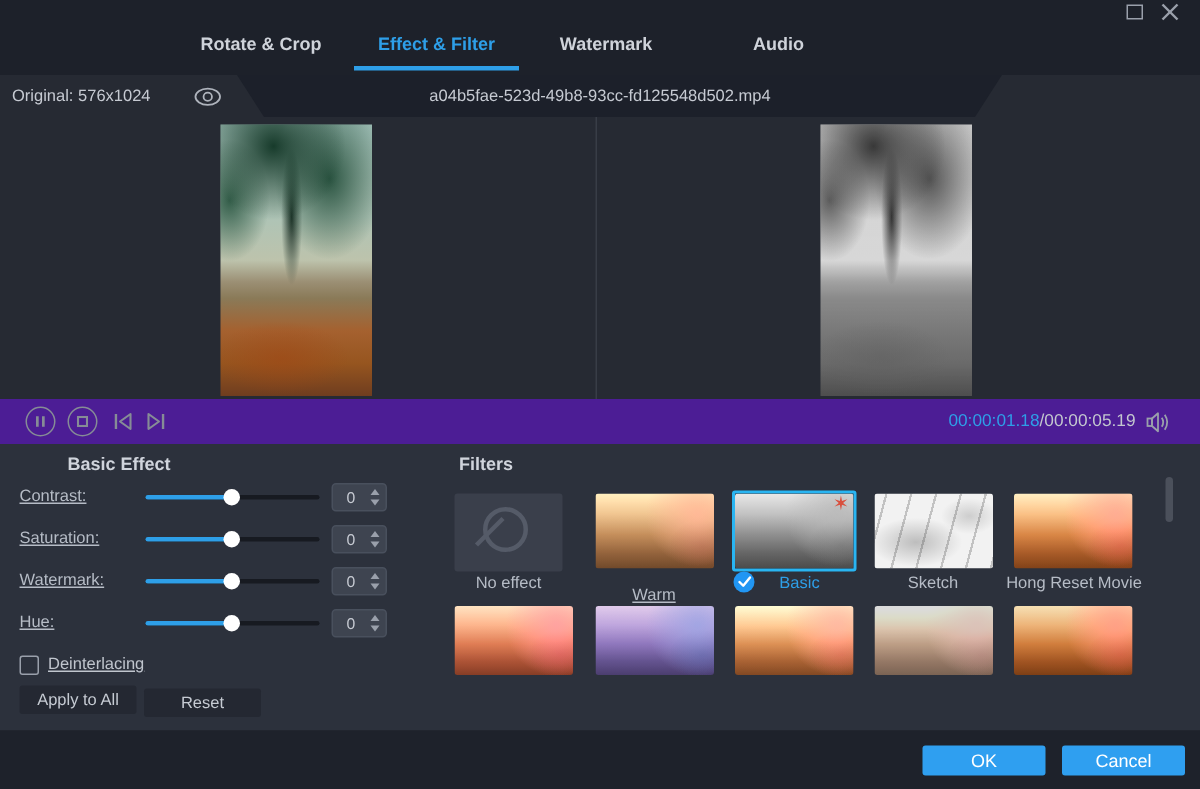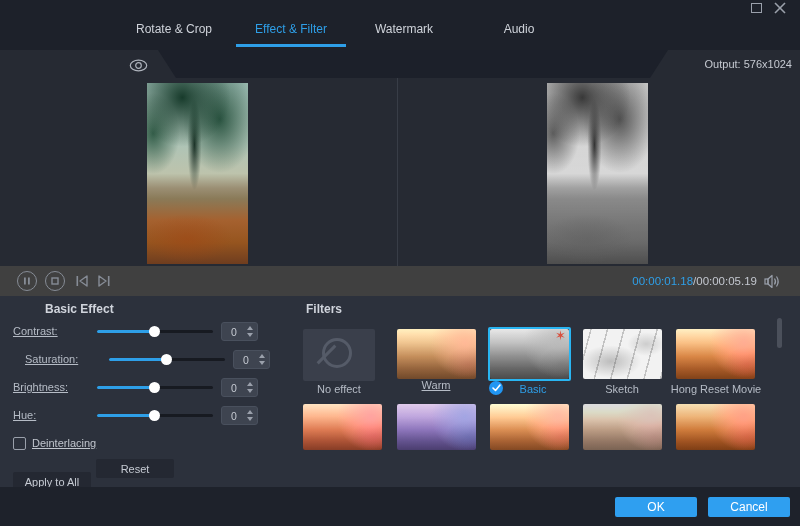--- a/index.html
+++ b/index.html
@@ -8,21 +8,21 @@
     background:#1d212a;
     font-family:"Liberation Sans","DejaVu Sans",sans-serif;
     -webkit-font-smoothing:antialiased;
   }
   .abs{position:absolute;}
   
   .win-btn{color:#9aa0ab;}
   .max-box{width:9px;height:8px;border:1.5px solid #9aa0ab;}
   .tab{
     top:22px;font-size:12px;color:#cfd3da;transform:translateX(-50%);
-    cursor:default;white-space:nowrap;
+    cursor:default;white-space:nowrap;font-weight:bold;
   }
   .tab.active{color:#2e9fe8;}
   .tab-underline{left:236px;top:44px;width:110px;height:3px;background:#2e9fe8;}
   
   .preview-region{left:0;top:50px;width:800px;height:216px;background:#262a33;}
   .file-band{
     left:158px;top:0;width:510px;height:28px;background:#1c202a;
     clip-path:polygon(0 0,100% 0,calc(100% - 18px) 100%,18px 100%);
   }
   .info-text{font-size:11px;color:#c6cad2;line-height:28px;}
@@ -32,21 +32,21 @@
     background:
       radial-gradient(ellipse 70% 40% at 35% 8%,  rgba(16,52,36,.95), rgba(16,52,36,0) 68%),
       radial-gradient(ellipse 55% 45% at 72% 20%, rgba(22,66,46,.85), rgba(22,66,46,0) 66%),
       radial-gradient(ellipse 40% 34% at 6% 28%,  rgba(26,72,50,.82), rgba(26,72,50,0) 66%),
       radial-gradient(ellipse 10% 36% at 47% 34%, rgba(14,34,24,.9),  rgba(14,34,24,0) 70%),
       radial-gradient(ellipse 60% 18% at 40% 86%, rgba(160,70,20,.55), rgba(160,70,20,0) 75%),
       linear-gradient(180deg,#97b7ae 0%,#aec4b6 34%,#bdc3ac 50%,#9b8f74 58%,#8a7a58 64%,#a5612f 76%,#96551f 88%,#6f3d1f 100%);
   }
   .preview-img.grayscale{filter:grayscale(1) brightness(1.12);}
   
-  .player-bar{left:0;top:266px;width:800px;height:30px;background:#404040;}
+  .player-bar{left:0;top:266px;width:800px;height:30px;background:#4c1d95;}
   .circle-btn{
     width:20px;height:20px;border:1.5px solid #868c96;border-radius:50%;
     box-sizing:border-box;display:flex;align-items:center;justify-content:center;
   }
   .time-text{font-size:11.5px;white-space:nowrap;}
   .time-cur{color:#2e9fe8;}
   .time-tot{color:#c3c7cf;}
   
   .bottom-panel{left:0;top:296px;width:800px;height:191px;background:#2c313c;}
   .panel-title{font-size:12px;font-weight:bold;color:#d0d4dc;}
@@ -130,27 +130,28 @@
 
 <div class="abs tab" style="left:174px;">Rotate &amp; Crop</div>
 <div class="abs tab active" style="left:291px;">Effect &amp; Filter</div>
 <div class="abs tab" style="left:404px;">Watermark</div>
 <div class="abs tab" style="left:519px;">Audio</div>
 <div class="abs tab" style="left:634px;margin-top:40px;">Subtitle</div>
 <div class="abs tab-underline"></div>
 
 <div class="abs preview-region">
   <div class="abs file-band"></div>
+  <div class="abs info-text" style="left:8px;top:0;">Original: 576x1024</div>
   <div class="abs" style="left:129px;top:8px;">
     <svg width="19" height="13" viewBox="0 0 19 13">
       <ellipse cx="9.5" cy="6.5" rx="8.2" ry="5.4" fill="none" stroke="#aeb3bc" stroke-width="1.2"></ellipse>
       <circle cx="9.5" cy="6.5" r="2.8" fill="none" stroke="#aeb3bc" stroke-width="1.2"></circle>
     </svg>
   </div>
-  <div class="abs info-text" style="right:8px;top:0;">Output: 576x1024</div>
+  <div class="abs info-text" style="left:0;top:0;width:800px;text-align:center;">a04b5fae-523d-49b8-93cc-fd125548d502.mp4</div>
   <div class="abs v-divider"></div>
   <div class="abs preview-img" style="left:147px;"></div>
   <div class="abs preview-img grayscale" style="left:547px;"></div>
 </div>
 
 <div class="abs player-bar">
   <div class="abs circle-btn" style="left:17px;top:5px;">
     <svg width="8" height="8" viewBox="0 0 8 8">
       <rect x="1" y="0.5" width="1.8" height="7" fill="#868c96"></rect>
       <rect x="5" y="0.5" width="1.8" height="7" fill="#868c96"></rect>
@@ -197,35 +198,35 @@
       <div class="abs fx-fill"></div>
       <div class="abs fx-thumb"></div>
     </div>
     <div class="abs spinner" style="left:221px;top:0;">
       <span class="val">0</span>
       <div class="tri up"></div>
       <div class="tri down"></div>
     </div>
   </div>
 
-  <div class="abs" style="left:0;top:54px;width:280px;height:19px;margin-left:12px;">
+  <div class="abs" style="left:0;top:54px;width:280px;height:19px;">
     <div class="abs fx-label" style="left:13px;top:3px;">Saturation:</div>
     <div class="abs fx-track" style="left:97px;">
       <div class="abs fx-fill"></div>
       <div class="abs fx-thumb"></div>
     </div>
     <div class="abs spinner" style="left:221px;top:0;">
       <span class="val">0</span>
       <div class="tri up"></div>
       <div class="tri down"></div>
     </div>
   </div>
 
   <div class="abs" style="left:0;top:82px;width:280px;height:19px;">
-    <div class="abs fx-label" style="left:13px;top:3px;">Brightness:</div>
+    <div class="abs fx-label" style="left:13px;top:3px;">Watermark:</div>
     <div class="abs fx-track" style="left:97px;">
       <div class="abs fx-fill"></div>
       <div class="abs fx-thumb"></div>
     </div>
     <div class="abs spinner" style="left:221px;top:0;">
       <span class="val">0</span>
       <div class="tri up"></div>
       <div class="tri down"></div>
     </div>
   </div>
@@ -239,39 +240,39 @@
     <div class="abs spinner" style="left:221px;top:0;">
       <span class="val">0</span>
       <div class="tri up"></div>
       <div class="tri down"></div>
     </div>
   </div>
 
   <div class="abs checkbox" style="left:13px;top:141px;"></div>
   <div class="abs fx-label" style="left:32px;top:141px;color:#c0c5cd;">Deinterlacing</div>
 
-  <div class="abs dark-btn" style="left:13px;top:176px;">Apply to All</div>
+  <div class="abs dark-btn" style="left:13px;top:161px;">Apply to All</div>
   <div class="abs dark-btn" style="left:96px;top:163px;">Reset</div>
 
   <div class="abs panel-title" style="left:306px;top:6px;">Filters</div>
 
   <div class="abs no-effect-tile" style="top:33px;">
     <div class="abs slash-circle"></div>
     <div class="abs slash-line"></div>
   </div>
   <div class="abs thumb thumb-base warm" style="left:397px;top:33px;"></div>
   <div class="abs sel-frame" style="top:31px;">
     <div class="thumb thumb-base gray-sel"></div>
     <div class="abs star" style="right:3px;top:0px;">✶</div>
   </div>
   <div class="abs thumb sketch" style="left:583px;top:33px;"></div>
   <div class="abs thumb thumb-base hongkong" style="left:676px;top:33px;"></div>
 
   <div class="abs filter-label" style="left:339px;top:87px;">No effect</div>
-  <div class="abs filter-label" style="left:436px;top:83px;text-decoration:underline;">Warm</div>
+  <div class="abs filter-label" style="left:436px;top:95px;text-decoration:underline;">Warm</div>
   <div class="abs check-badge" style="top:85px;">
     <svg width="9" height="8" viewBox="0 0 9 8">
       <polyline points="1,4 3.5,6.5 8,1" fill="none" stroke="#ffffff" stroke-width="1.6" stroke-linecap="round" stroke-linejoin="round"></polyline>
     </svg>
   </div>
   <div class="abs filter-label selected" style="left:533px;top:87px;">Basic</div>
   <div class="abs filter-label" style="left:622px;top:87px;">Sketch</div>
   <div class="abs filter-label" style="left:716px;top:87px;">Hong Reset Movie</div>
 
   <div class="abs thumb thumb-base row2 pink" style="left:303px;top:108px;"></div>

